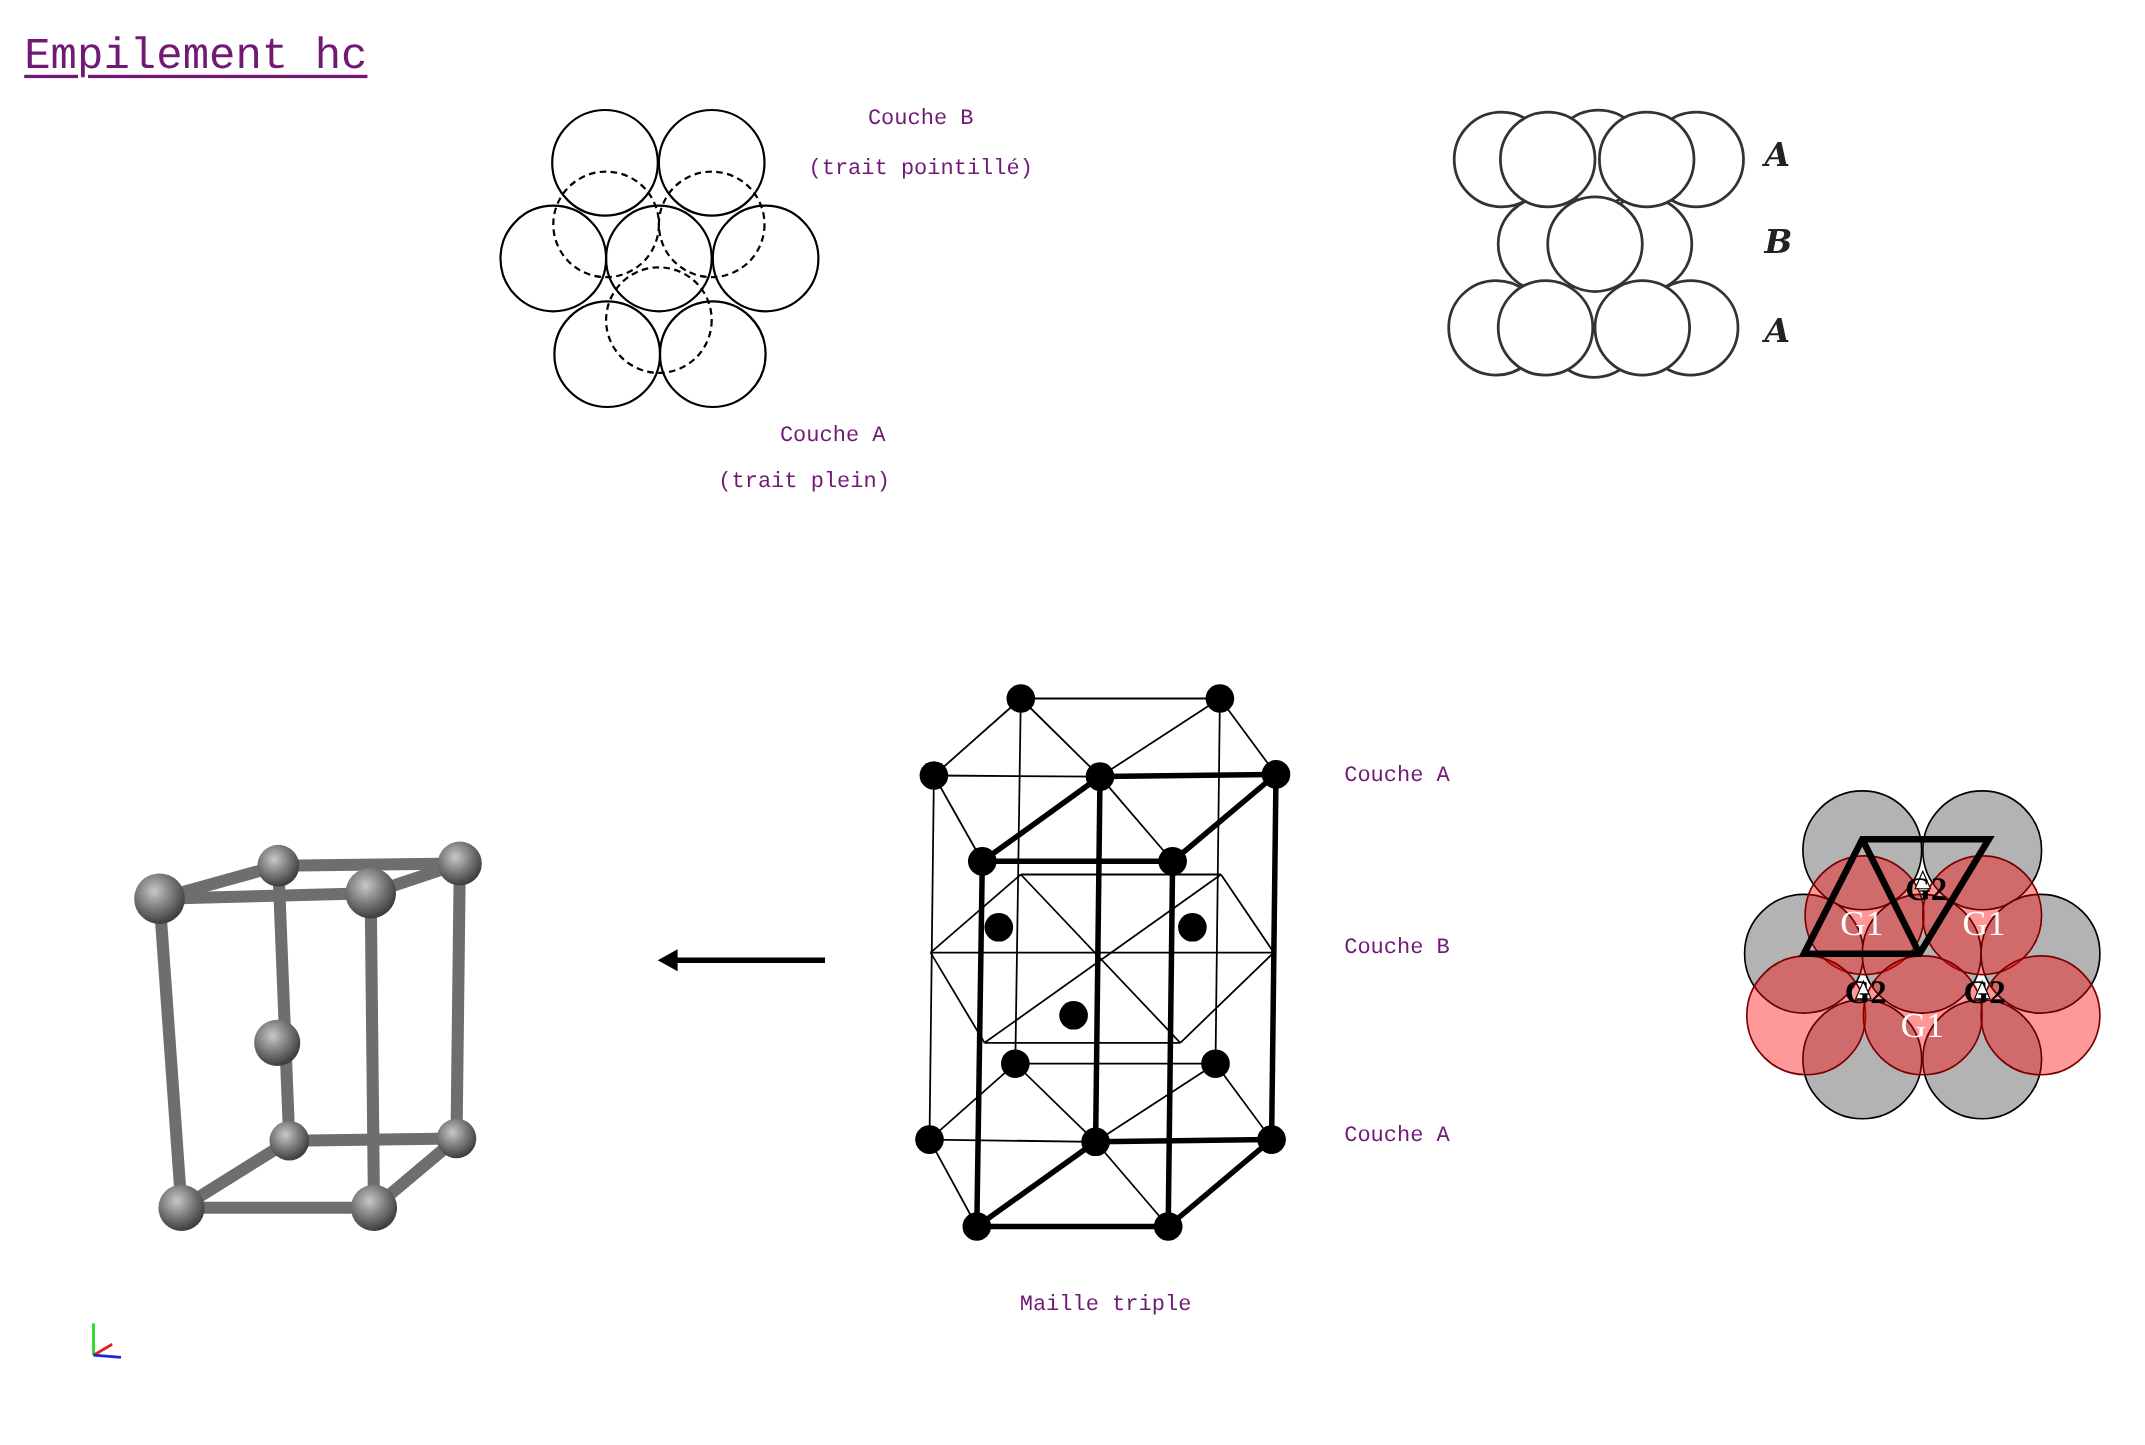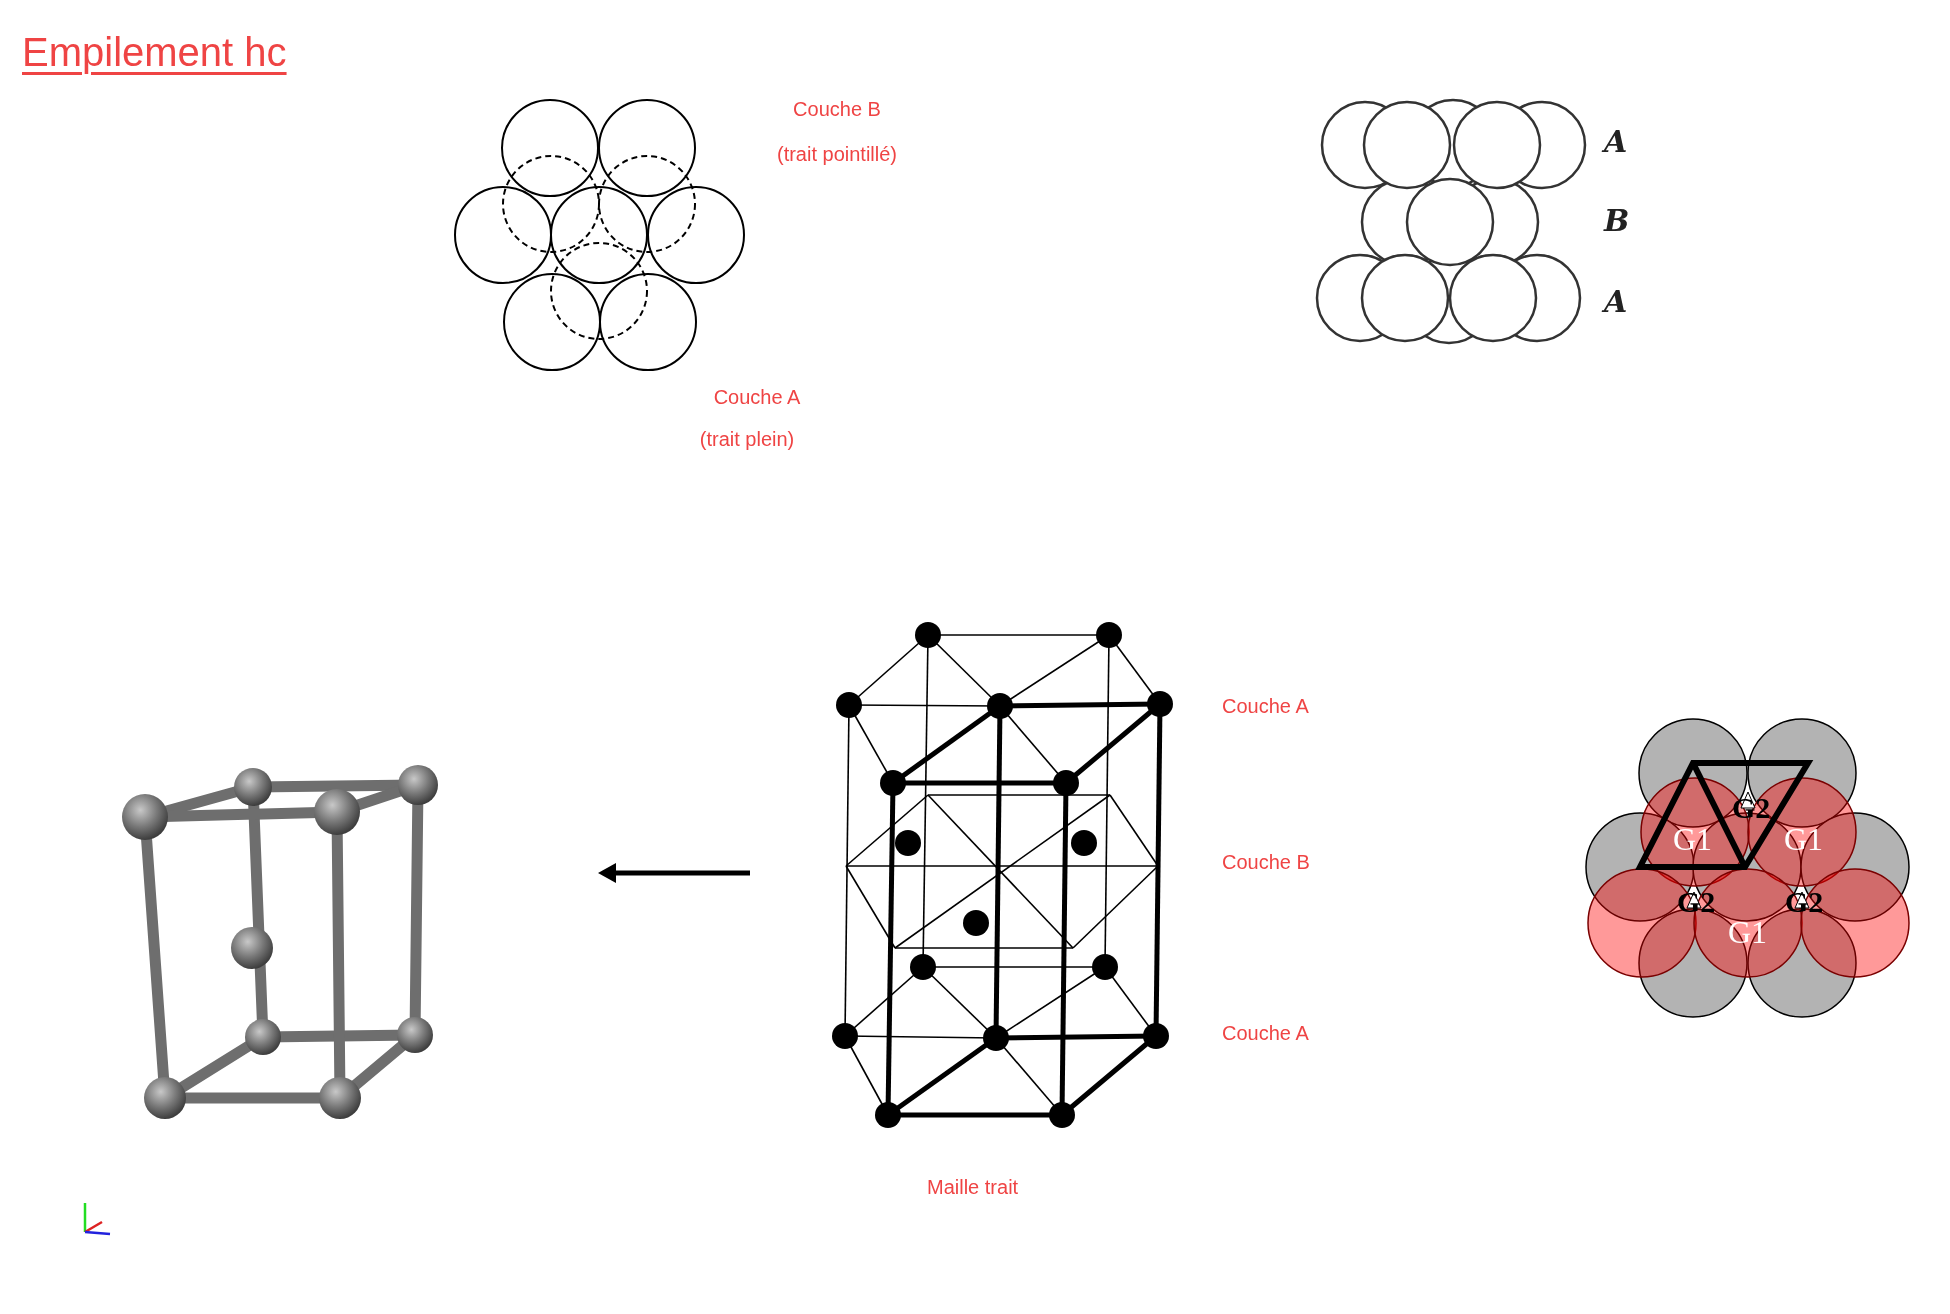--- a/index.html
+++ b/index.html
@@ -1,17 +1,17 @@
 <!DOCTYPE html>
 <html><head>
 <meta charset="utf-8">
 <style>
   html, body { margin: 0; padding: 0; background: #ffffff; }
   body { width: 1950px; height: 1314px; position: relative; overflow: hidden; }
-  .lbl { position: absolute; font-family: Liberation Sans, sans-serif; color: #ef4444; white-space: nowrap; }
+  .lbl { position: absolute; font-family: Liberation Mono, monospace; color: #701a75; white-space: nowrap; }
   .title { left: 22px; top: 30px; font-size: 40px; text-decoration: underline; text-underline-offset: 6px; text-decoration-thickness: 3px; }
   .t30 { font-size: 20px; line-height: 42px; }
   .center { text-align: center; transform: translateX(-50%); }
   .serif-it { font-family: "DejaVu Serif", serif; font-style: italic; font-weight: bold; font-size: 30px; color: #222; }
   svg { position: absolute; left: 0; top: 0; }
   .g1 { font-family: "Liberation Serif", serif; font-size: 32px; fill: #ffffff; }
   .g2 { font-family: "Liberation Serif", serif; font-size: 30px; font-weight: bold; fill: #000; }
 </style>
 </head>
 <body>
@@ -207,22 +207,22 @@
   <text class="g1" x="1784" y="850">G1</text>
   <text class="g1" x="1728" y="943">G1</text>
   <text class="g2" x="1732" y="818">G2</text>
   <text class="g2" x="1677" y="912">G2</text>
   <text class="g2" x="1785" y="912">G2</text>
 </svg>
 
 <div class="lbl t30 center" style="left:837px; top:88px;">Couche B</div>
 <div class="lbl t30 center" style="left:837px; top:133px;text-align:right;">(trait pointillé)</div>
 <div class="lbl t30 center" style="left:757px; top:376px;">Couche A</div>
-<div class="lbl t30 center" style="left:747px; top:418px;">(trait plein)</div>
+<div class="lbl t30 center" style="left:731px; top:418px;">(trait plein)</div>
 
 <div class="lbl serif-it" style="left:1604px; top:124px;">A</div>
 <div class="lbl serif-it" style="left:1604px; top:203px;">B</div>
 <div class="lbl serif-it" style="left:1604px; top:284px;">A</div>
 
 <div class="lbl t30" style="left:1222px; top:685px;">Couche A</div>
 <div class="lbl t30" style="left:1222px; top:841px;">Couche B</div>
 <div class="lbl t30" style="left:1222px; top:1012px;">Couche A</div>
-<div class="lbl t30" style="left:927px; top:1166px;">Maille trait</div>
+<div class="lbl t30" style="left:927px; top:1166px;">Maille triple</div>
 
 </body></html>

